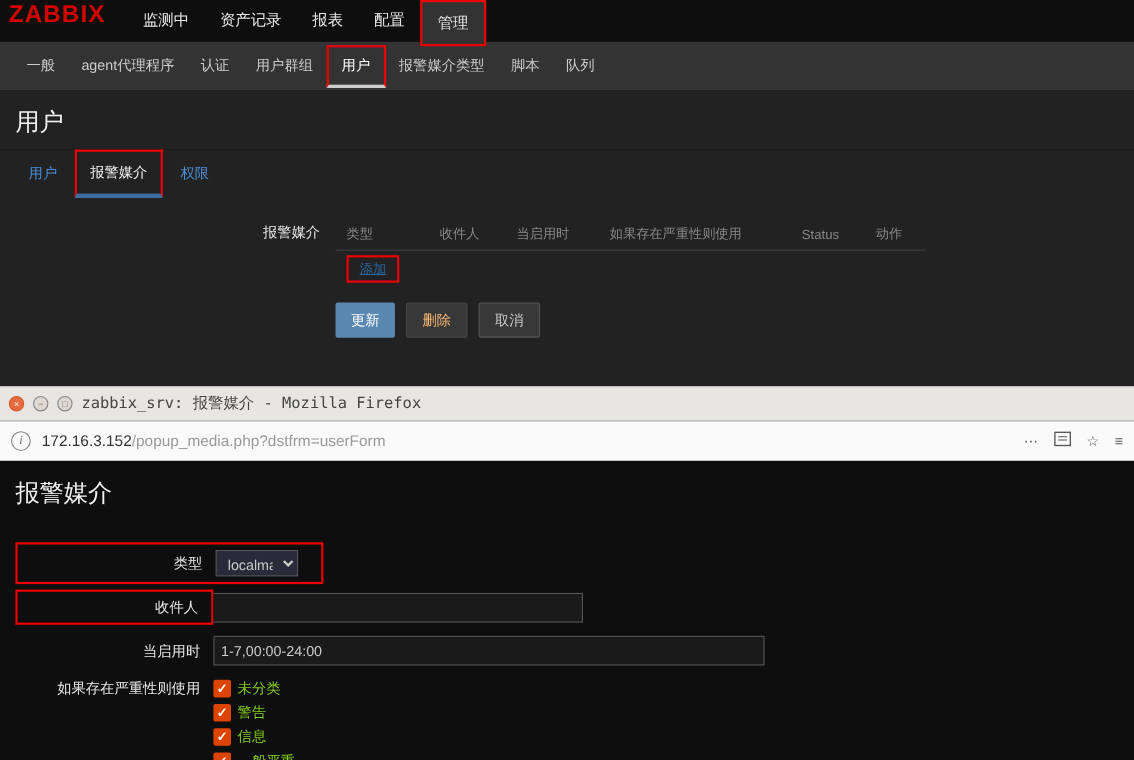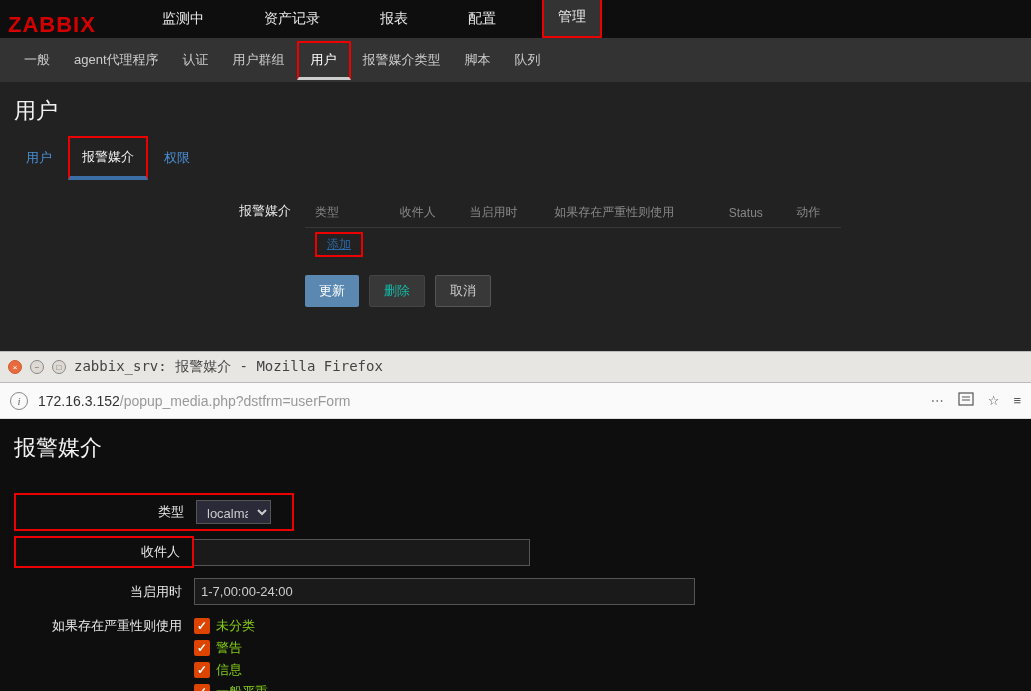--- a/index.html
+++ b/index.html
@@ -1,17 +1,17 @@
 <!DOCTYPE html>
 <html><head>
 <meta charset="utf-8">
 <style>
 * { box-sizing: border-box; margin: 0; padding: 0; font-family: Arial, sans-serif; }
 body { background: #0e0e0e; color: #f2f2f2; font-size: 13px; width: 1031px; }
-.top-nav { background: #0e0e0e; height: 38px; display: flex; align-items: flex-end; padding-left: 8px; gap: 32px; }
+.top-nav { background: #0e0e0e; height: 38px; display: flex; align-items: flex-start; padding-left: 8px; }
 .logo { color: #d40000; font-weight: bold; font-size: 22px; letter-spacing: 1px; margin-right: 20px; }
 .top-nav-item { color: #e8e8e8; padding: 10px 14px; cursor: pointer; font-size: 14px; }
 .top-nav-item.active { background: #333; }
 .red-box { border: 2px solid #ec0000; }
 
 .sub-nav { background: #333333; height: 44px; display: flex; align-items: center; padding-left: 12px; }
 .sub-nav-item { color: #ccc; padding: 8px 12px; cursor: pointer; font-size: 13px; }
 .sub-nav-item.active { color: #fff; border-bottom: 3px solid #ccc; }
 
 .page-title { font-size: 22px; color: #f2f2f2; padding: 14px 14px 10px 14px; background: #222; }
@@ -24,21 +24,21 @@
 .form-row { display: flex; align-items: flex-start; padding: 4px 0; }
 .form-label { width: 305px; text-align: right; color: #e8e8e8; padding-right: 14px; font-size: 13px; padding-top: 4px; }
 .form-field { flex: 1; }
 
 .media-table { width: 536px; border-collapse: collapse; }
 .media-table th { text-align: left; font-weight: normal; color: #888; font-size: 12px; padding: 6px 10px; border-bottom: 1px solid #383838; }
 .media-table td { padding: 4px 10px; color: #3f7ab5; font-size: 12px; }
 
 .btn { background: #383838; border: 1px solid #555; color: #ccc; padding: 6px 14px; cursor: pointer; font-size: 13px; border-radius: 2px; }
 .btn.primary { background: #5a88b1; border: none; color: #fff; }
-.btn.disabled { color: #14b8a6; border-color: #444; cursor: not-allowed; }
+.btn.disabled { color: #fdba74; border-color: #444; cursor: not-allowed; }
 .btn-row { display: flex; gap: 10px; margin-top: 14px; }
 
 .browser-chrome { background: #e8e6e3; height: 32px; display: flex; align-items: center; padding: 0 8px; gap: 8px; border-top: 1px solid #bbb; border-bottom: 1px solid #bbb; }
 .win-btn { width: 14px; height: 14px; border-radius: 50%; border: 1px solid #888; display: flex; align-items: center; justify-content: center; font-size: 8px; color: #666; background: #ded9d3; }
 .win-btn.close { background: #e66b3e; color: #fff; border-color: #d55a2d; }
 .browser-title { font-family: monospace; font-size: 14px; color: #444; }
 
 .addr-bar { background: #fafafa; height: 36px; display: flex; align-items: center; padding: 0 10px; gap: 10px; border-bottom: 1px solid #ddd; }
 .addr-info { width: 18px; height: 18px; border: 1px solid #888; border-radius: 50%; display: flex; align-items: center; justify-content: center; font-size: 11px; color: #666; font-style: italic; font-family: serif; }
 .addr-url { flex: 1; font-family: monospace; font-size: 14px; }

